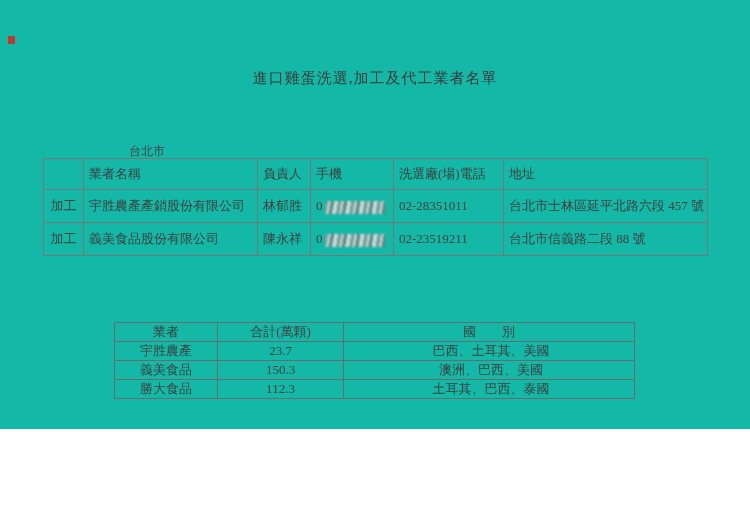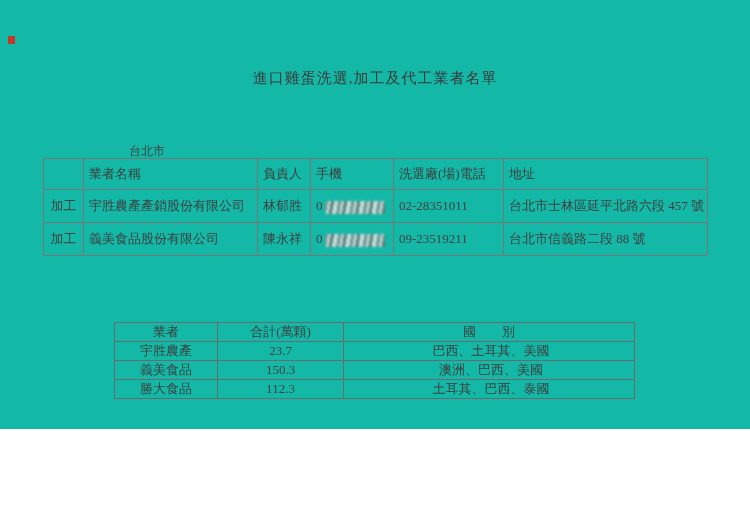--- a/index.html
+++ b/index.html
@@ -96,21 +96,21 @@
       <td>林郁胜</td>
       <td><span>0</span><span class="redact"></span></td>
       <td>02-28351011</td>
       <td>台北市士林區延平北路六段 457 號</td>
     </tr>
     <tr class="row">
       <td class="type">加工</td>
       <td>義美食品股份有限公司</td>
       <td>陳永祥</td>
       <td><span>0</span><span class="redact"></span></td>
-      <td>09-23519211</td>
+      <td>02-23519211</td>
       <td>台北市信義路二段 88 號</td>
     </tr>
   </tbody>
     </table>
 
   <table class="summary">
     <colgroup>
       <col style="width:103px">
         <col style="width:126px">
         <col style="width:291px">

